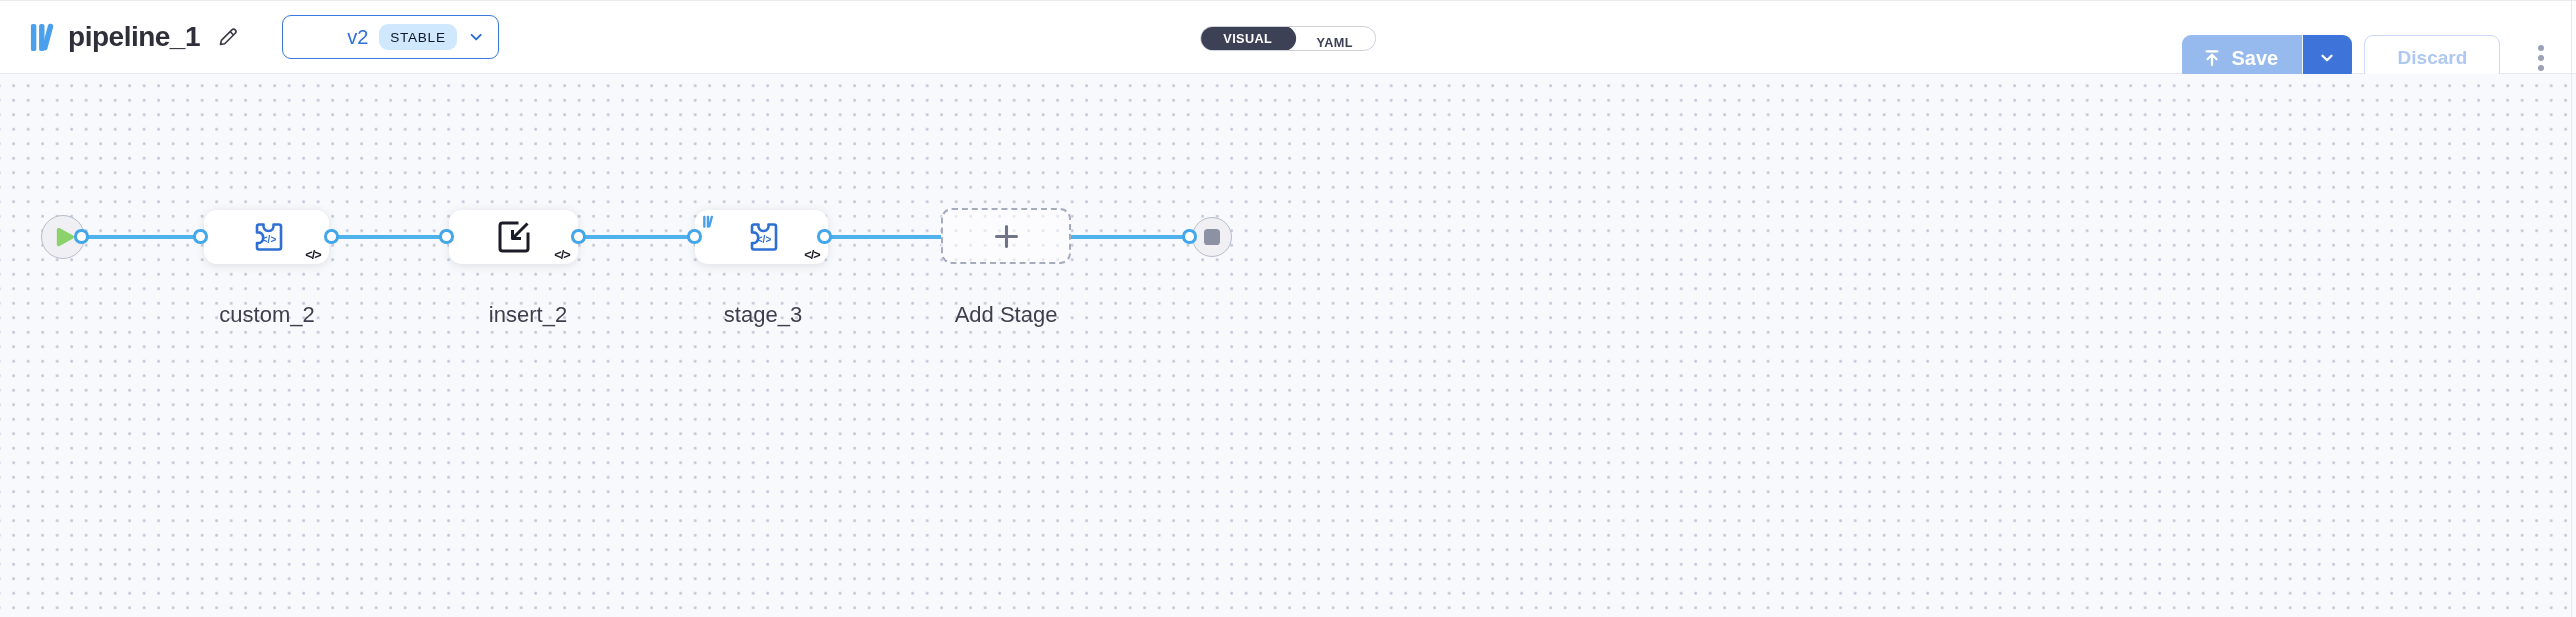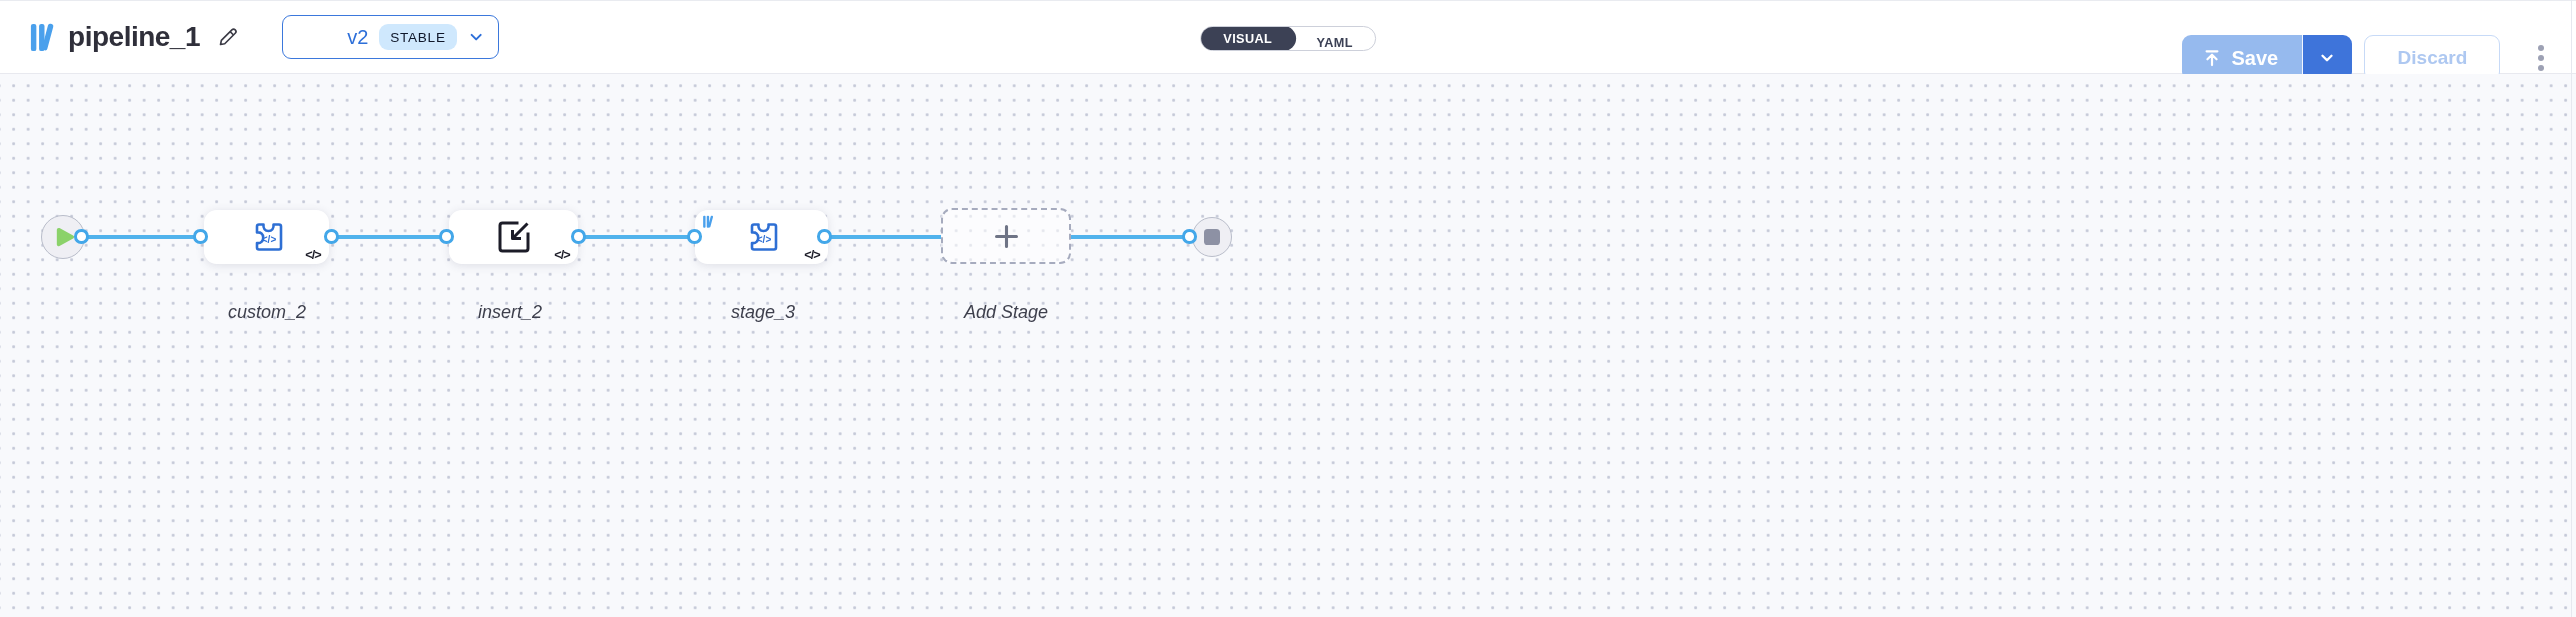--- a/index.html
+++ b/index.html
@@ -94,21 +94,21 @@
     color:#1d1d28; letter-spacing:-0.9px; line-height:12.7px;
   }
   .card-badge { position:absolute; left:7.3px; top:4.5px; width:12.7px; height:13.6px; }
   .add-stage {
     position:absolute; left:941px; top:134px; width:130px; height:56px;
     border:2.7px dashed #a6abbe; border-radius:11px; background:rgba(255,255,255,0.55);
     display:flex; align-items:center; justify-content:center; z-index:3; cursor:pointer;
   }
   .node-label {
     position:absolute; top:228px; width:200px; text-align:center;
-    font-size:18px; color:#3d3f4c; z-index:2;font-style:italic;
+    font-size:22px; color:#3d3f4c; z-index:2;
   }
   .stop-square { width:15.4px; height:15.4px; border-radius:3.6px; background:#8d91a4; }
 </style>
 </head>
 <body>
 
 <div class="header">
 
   <svg class="brand-logo" viewBox="0 0 28 34">
     <rect x="1" y="2" width="6" height="30" rx="2.4" fill="#4aa0ec"></rect>
@@ -215,19 +215,19 @@
   <div class="port" style="left:74px;"></div>
   <div class="port" style="left:193px;"></div>
   <div class="port" style="left:324px;"></div>
   <div class="port" style="left:439px;"></div>
   <div class="port" style="left:571px;"></div>
   <div class="port" style="left:687px;"></div>
   <div class="port" style="left:817px;"></div>
   <div class="port" style="left:1182px;"></div>
 
   <div class="node-label" style="left:167px;">custom_2</div>
-  <div class="node-label" style="left:410px;">insert_2</div>
+  <div class="node-label" style="left:428px;">insert_2</div>
   <div class="node-label" style="left:663px;">stage_3</div>
   <div class="node-label" style="left:906px;">Add Stage</div>
 </div>
 
 <div class="edge-right-window"></div>
 
 
 </body></html>

